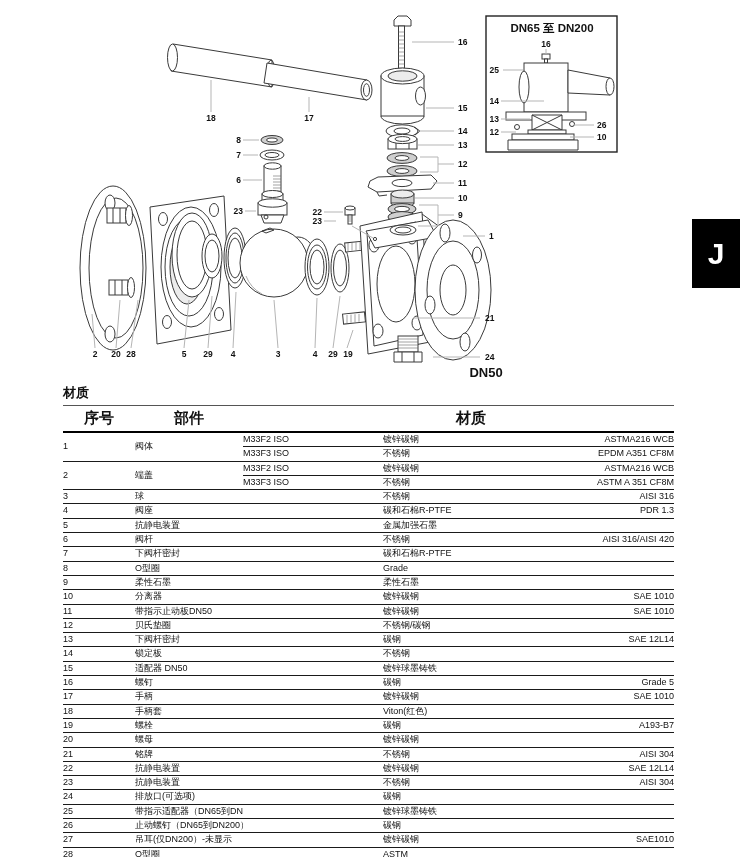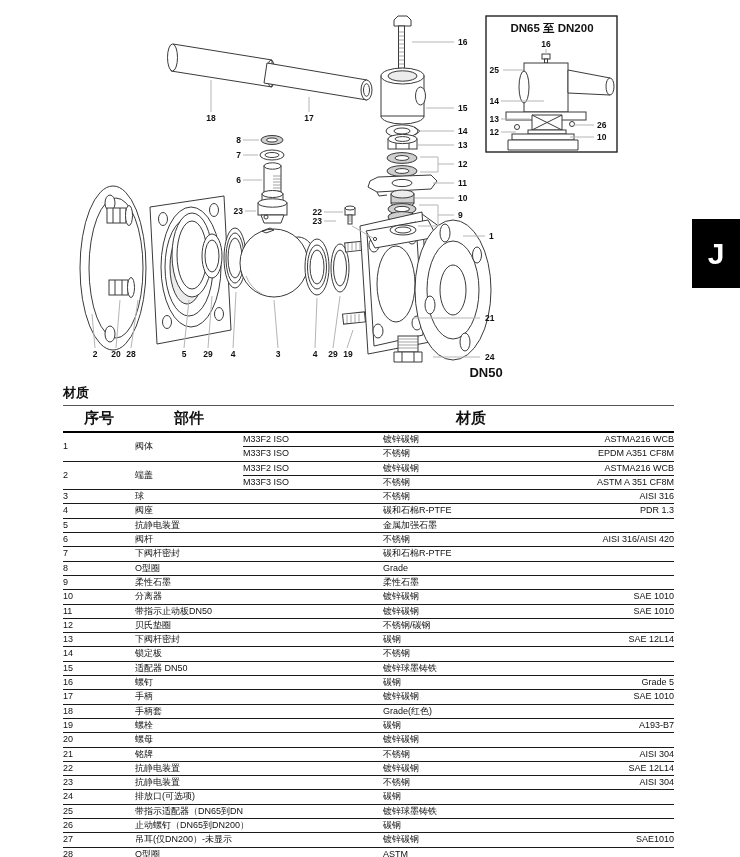--- a/index.html
+++ b/index.html
@@ -444,21 +444,21 @@
             <td>17</td>
             <td>手柄</td>
             <td></td>
             <td>镀锌碳钢</td>
             <td class="std">SAE 1010</td>
           </tr>
           <tr>
             <td>18</td>
             <td>手柄套</td>
             <td></td>
-            <td>Grade(红色)</td>
+            <td>Viton(红色)</td>
             <td class="std"></td>
           </tr>
           <tr>
             <td>19</td>
             <td>螺栓</td>
             <td></td>
             <td>碳钢</td>
             <td class="std">A193-B7</td>
           </tr>
           <tr>

